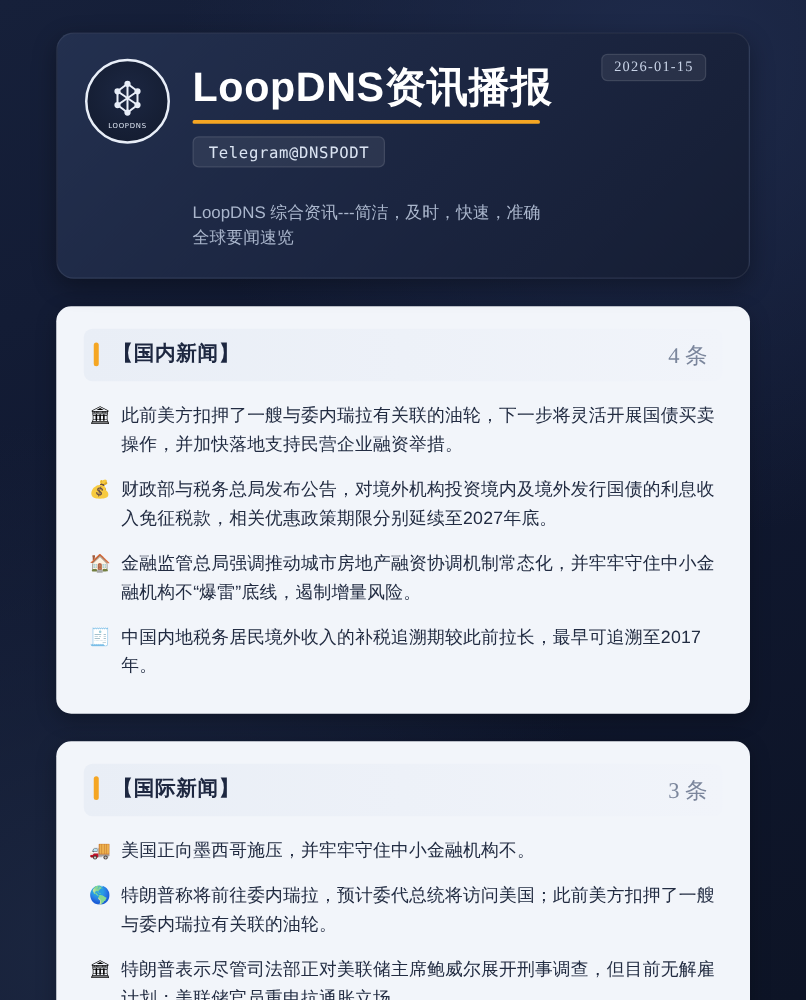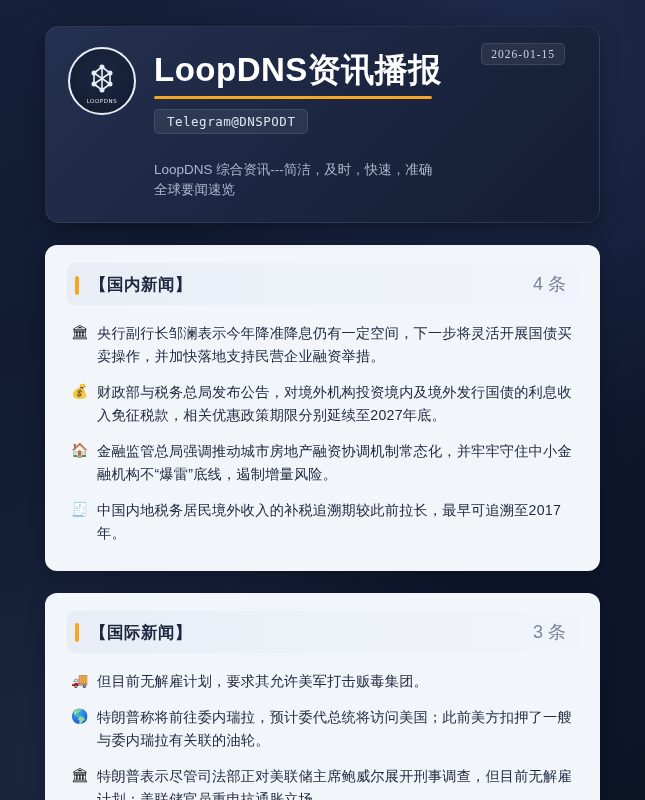--- a/index.html
+++ b/index.html
@@ -116,27 +116,28 @@
   
   .section-card {
     margin-top: 22px;
     background: #f2f5fa;
     border-radius: 12px;
     padding: 18px 22px 20px 22px;
     box-shadow: 0 5px 16px rgba(0,0,0,0.25);
   }
   .sec-head {
     display: flex;
-    align-items: flex-end;
+    align-items: flex-start;
     justify-content: space-between;
     background: linear-gradient(90deg, #e9eef6 0%, #f1f4fa 100%);
     border-radius: 7px;
     padding: 9px 12px 9px 0;
     margin-bottom: 6px;
     position: relative;
+    font-family: Liberation Serif, serif;
   }
   .sec-title-wrap { display: flex; align-items: center; }
   .sec-bar {
     width: 4px;
     height: 19px;
     background: #f5a623;
     border-radius: 2px;
     margin-right: 11px;
     margin-left: 8px;
   }
@@ -216,21 +217,21 @@
     <div class="sec-head">
       <div class="sec-title-wrap">
         <div class="sec-bar"></div>
         <div class="sec-title">【国内新闻】</div>
       </div>
       <div class="sec-count">4 条</div>
     </div>
     <div class="news-list">
       <div class="news-item">
         <div class="news-icon">🏛</div>
-        <div class="news-text">央行副行长邹澜表示今年降准降息仍有一定空间，下一步将灵活开展国债买卖操作，并加快落地支持民营企业融资举措。</div>
+        <div class="news-text">此前美方扣押了一艘与委内瑞拉有关联的油轮，下一步将灵活开展国债买卖操作，并加快落地支持民营企业融资举措。</div>
       </div>
       <div class="news-item">
         <div class="news-icon">💰</div>
         <div class="news-text">财政部与税务总局发布公告，对境外机构投资境内及境外发行国债的利息收入免征税款，相关优惠政策期限分别延续至2027年底。</div>
       </div>
       <div class="news-item">
         <div class="news-icon">🏠</div>
         <div class="news-text">金融监管总局强调推动城市房地产融资协调机制常态化，并牢牢守住中小金融机构不“爆雷”底线，遏制增量风险。</div>
       </div>
       <div class="news-item">
@@ -244,21 +245,21 @@
     <div class="sec-head">
       <div class="sec-title-wrap">
         <div class="sec-bar"></div>
         <div class="sec-title">【国际新闻】</div>
       </div>
       <div class="sec-count">3 条</div>
     </div>
     <div class="news-list">
       <div class="news-item">
         <div class="news-icon">🚚</div>
-        <div class="news-text">但目前无解雇计划，要求其允许美军打击贩毒集团。</div>
+        <div class="news-text">美国正向墨西哥施压，并牢牢守住中小金融机构不。</div>
       </div>
       <div class="news-item">
         <div class="news-icon">🌎</div>
         <div class="news-text">特朗普称将前往委内瑞拉，预计委代总统将访问美国；此前美方扣押了一艘与委内瑞拉有关联的油轮。</div>
       </div>
       <div class="news-item">
         <div class="news-icon">🏛</div>
         <div class="news-text">特朗普表示尽管司法部正对美联储主席鲍威尔展开刑事调查，但目前无解雇计划；美联储官员重申抗通胀立场。</div>
       </div>
     </div>

